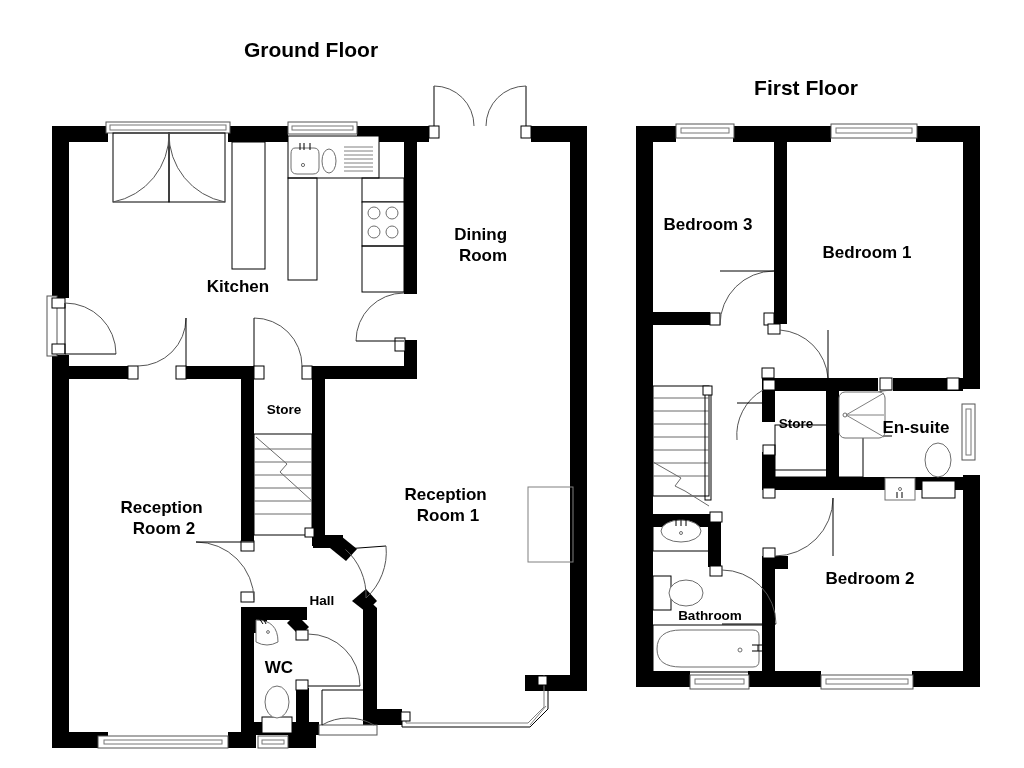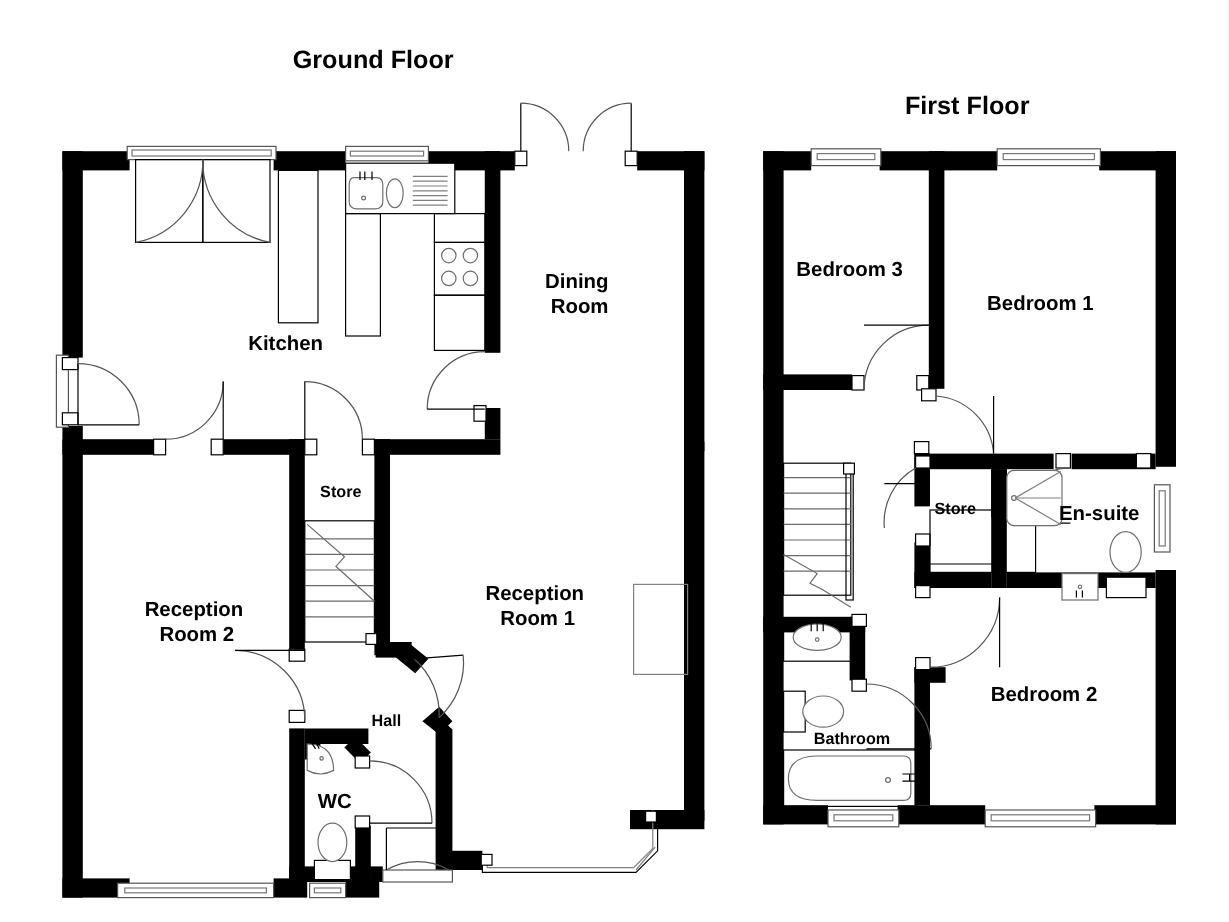--- a/index.html
+++ b/index.html
@@ -11,21 +11,21 @@
   body {
     width: 1024px;
     height: 768px;
     overflow: hidden;
     font-family: "Liberation Sans", sans-serif;
   }
   #plan-root {
     position: relative;
     width: 1024px;
     height: 599px;
-    background: #86efac;
+    background: #0f766e;
   }
   svg#floorplan-svg {
     display: block;
     width: 1024px;
     height: 768px;
   }
   .floor-title {
     font-family: "Liberation Sans", sans-serif;
     font-weight: bold;
     font-size: 21px;

